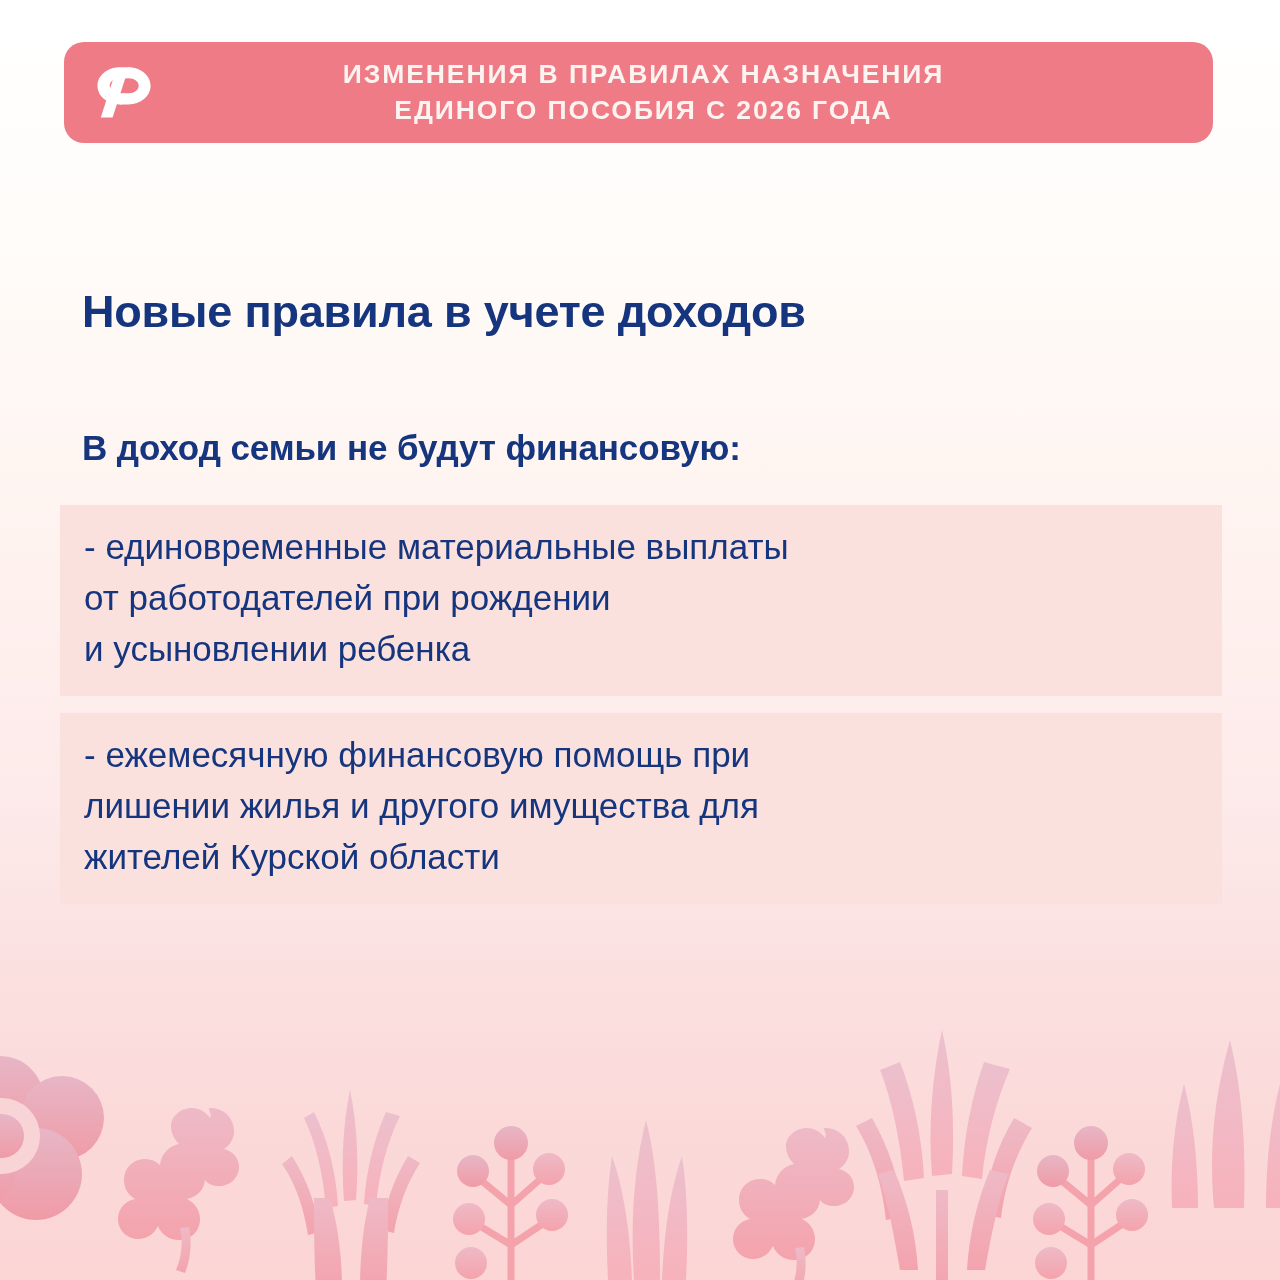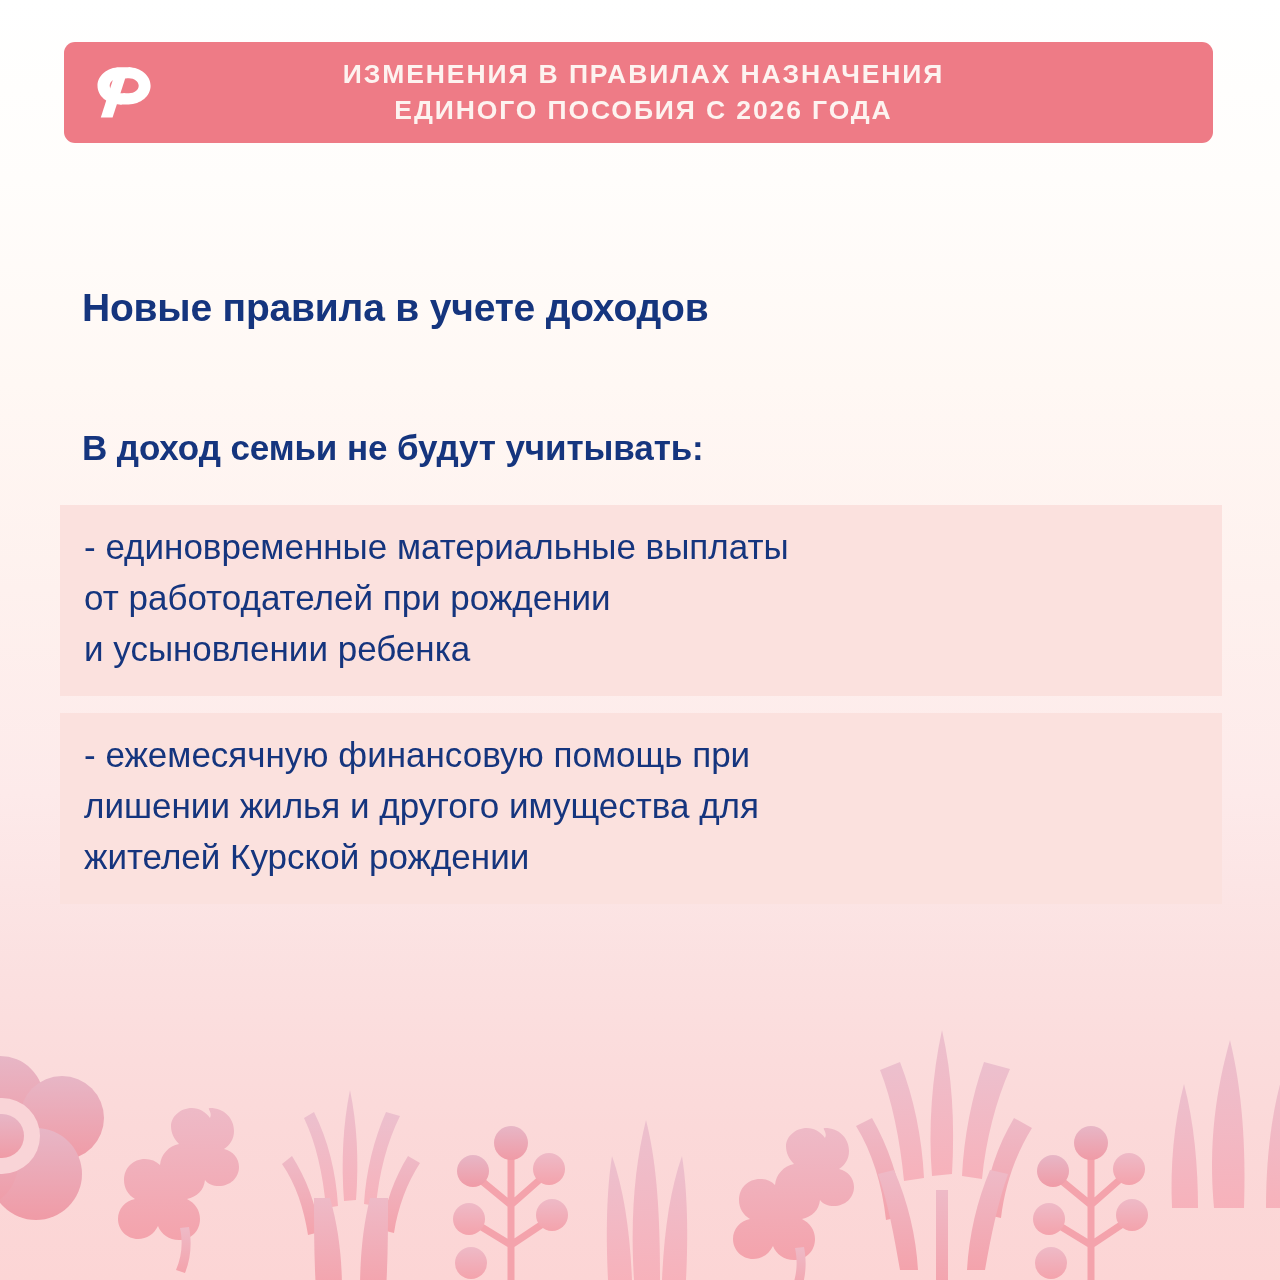--- a/index.html
+++ b/index.html
@@ -41,21 +41,21 @@
   }
 
   
   #header-bar {
     position: absolute;
     left: 64px;
     top: 42px;
     width: 1149px;
     height: 101px;
     background: #ee7b86;
-    border-radius: 11px;
+    border-radius: 20px;
     display: flex;
     align-items: center;
   }
   #logo-wrap {
     width: 120px;
     min-width: 120px;
     display: flex;
     align-items: center;
     justify-content: center;
   }
@@ -71,21 +71,21 @@
     white-space: pre-line;
     text-transform: uppercase;
   }
 
   
   #headline {
     position: absolute;
     left: 82px;
     top: 286px;
     color: #15357e;
-    font-size: 39px;
+    font-size: 45px;
     font-weight: bold;
     letter-spacing: -0.2px;
     white-space: nowrap;
   }
   #subhead {
     position: absolute;
     left: 82px;
     top: 428px;
     color: #15357e;
     font-size: 35px;
@@ -212,23 +212,23 @@
         <path fill="#ffffff" d="M28.5 8.2c-12.1 0-22 8.3-22 18.6S16.4 45.4 28.5 45.4h2.3l3.6-11.1h-5.9c-5.4 0-9.8-3.4-9.8-7.5s4.4-7.5 9.8-7.5h7.2l3.6-11.1z"></path>
         <path fill="#ffffff" d="M37.6 8.2l-3.6 11.1h3.9c5.4 0 9.8 3.4 9.8 7.5s-4.4 7.5-9.8 7.5h-5.6L28.7 45.4h8.9c12.1 0 22-8.3 22-18.6S49.7 8.2 37.6 8.2z"></path>
       </svg>
     </div>
     <div id="header-title">ИЗМЕНЕНИЯ В ПРАВИЛАХ НАЗНАЧЕНИЯ
 ЕДИНОГО ПОСОБИЯ С 2026 ГОДА</div>
   </div>
 
   <div id="headline">Новые правила в учете доходов</div>
 
-  <div id="subhead">В доход семьи не будут учитывать:</div>
+  <div id="subhead">В доход семьи не будут финансовую:</div>
 
   <div id="fact-block-1" class="fact-block">- единовременные материальные выплаты
 от работодателей при рождении
 и усыновлении ребенка</div>
 
   <div id="fact-block-2" class="fact-block">- ежемесячную финансовую помощь при
 лишении жилья и другого имущества для
-жителей Курской рождении</div>
+жителей Курской области</div>
 
 </div>
 
 </body></html>

